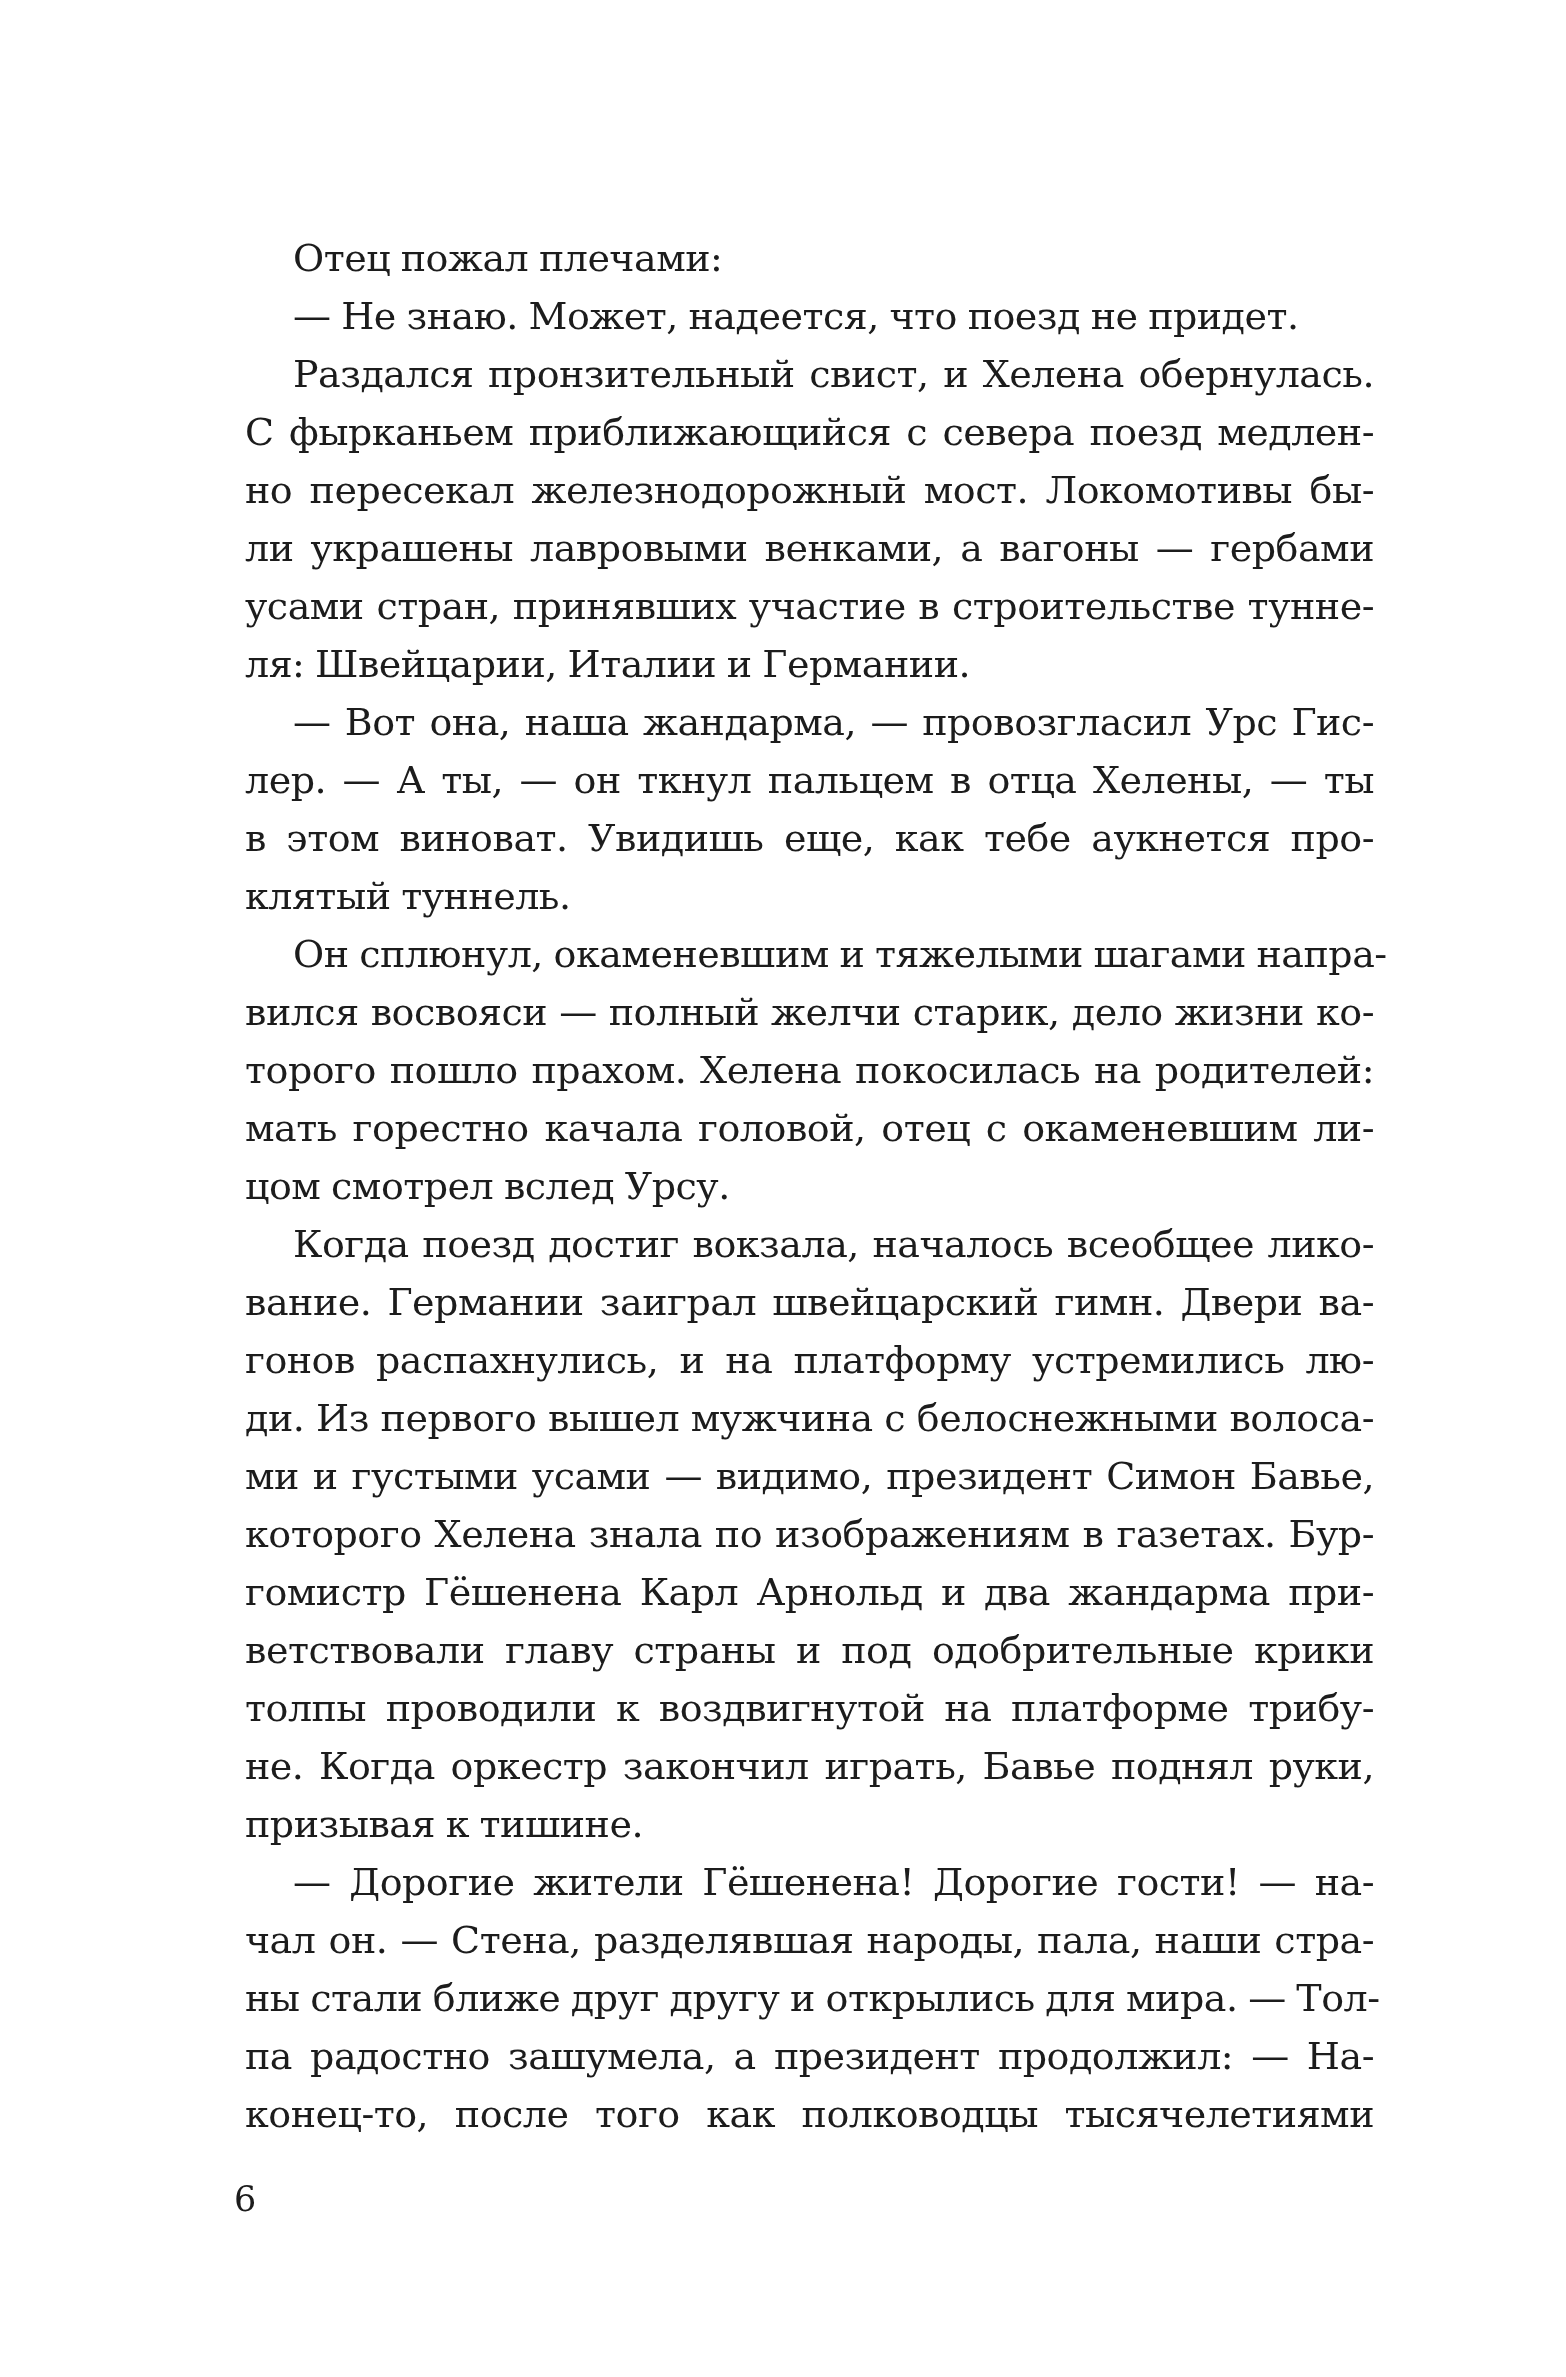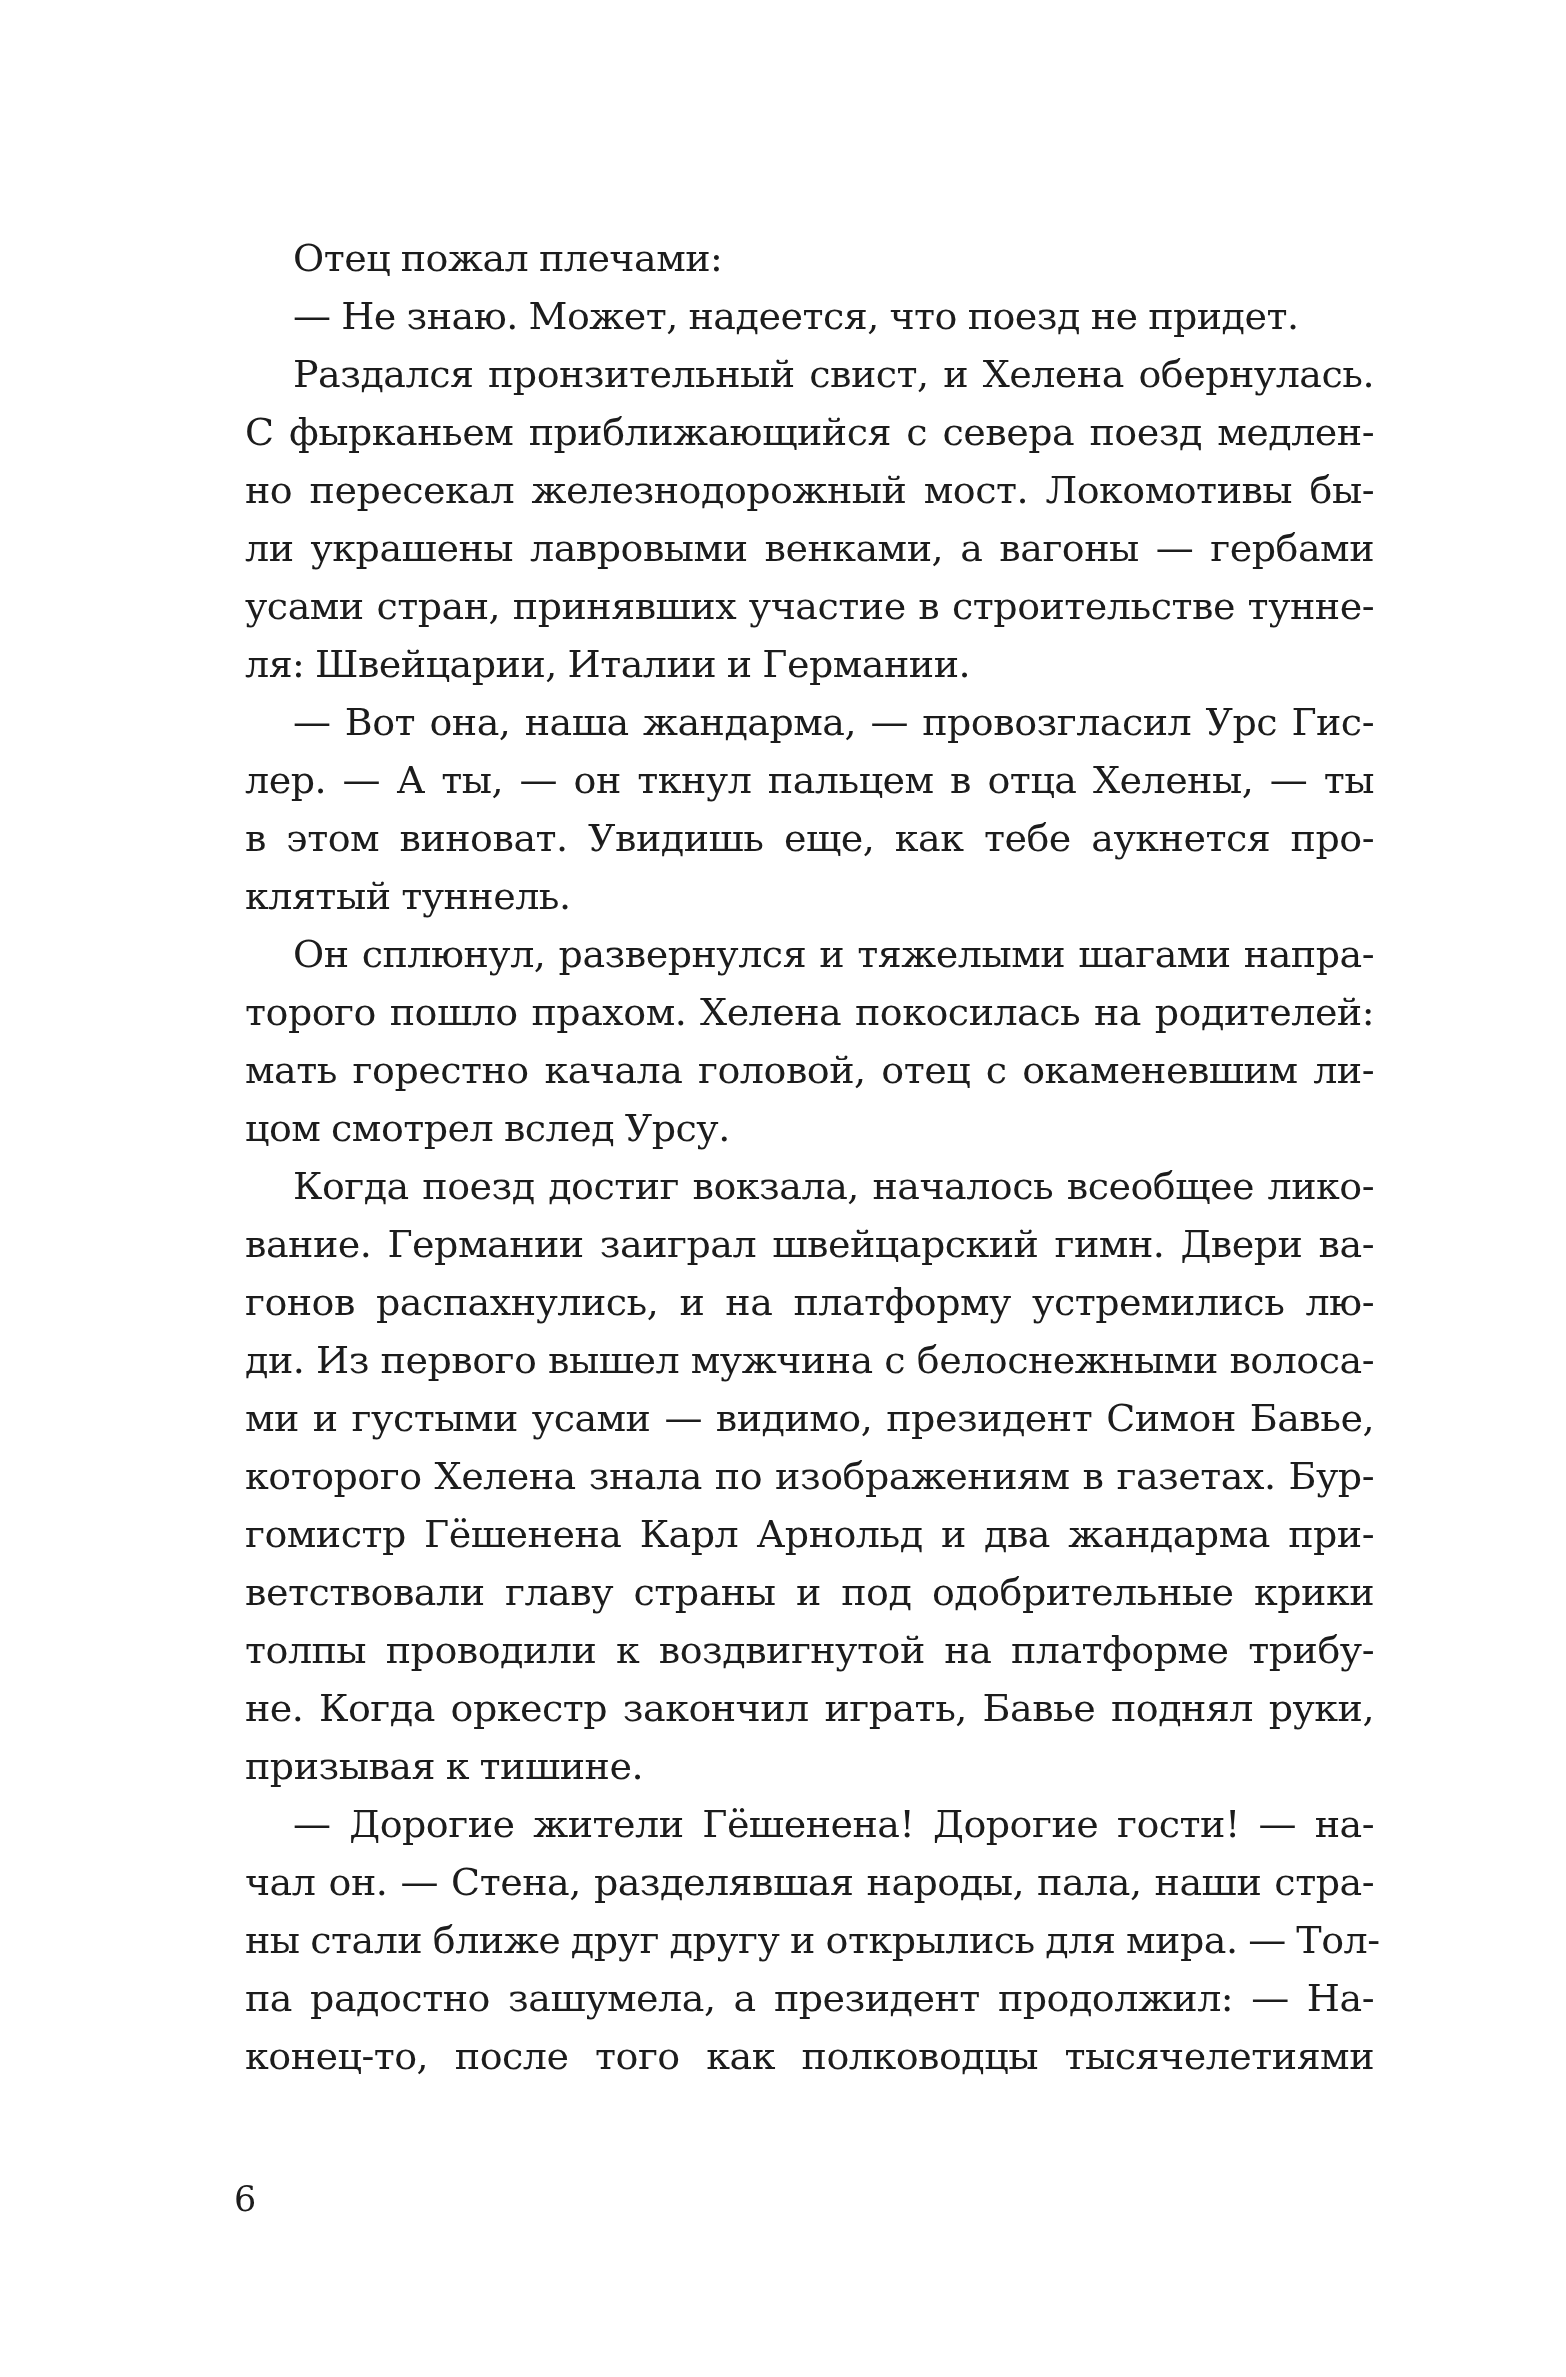--- a/index.html
+++ b/index.html
@@ -63,21 +63,22 @@
     <div class="line indent">Раздался пронзительный свист, и Хелена обернулась.</div>
     <div class="line">С фырканьем приближающийся с севера поезд медлен-</div>
     <div class="line">но пересекал железнодорожный мост. Локомотивы бы-</div>
     <div class="line">ли украшены лавровыми венками, а вагоны — гербами</div>
     <div class="line">усами стран, принявших участие в строительстве тунне-</div>
     <div class="line last">ля: Швейцарии, Италии и Германии.</div>
     <div class="line indent">— Вот она, наша жандарма, — провозгласил Урс Гис-</div>
     <div class="line">лер. — А ты, — он ткнул пальцем в отца Хелены, — ты</div>
     <div class="line">в этом виноват. Увидишь еще, как тебе аукнется про-</div>
     <div class="line last">клятый туннель.</div>
-    <div class="line indent">Он сплюнул, развернулся и тяжелыми шагами напра-</div>
+    <div class="line indent">Он сплюнул, окаменевшим и тяжелыми шагами напра-</div>
+    <div class="line">вился восвояси — полный желчи старик, дело жизни ко-</div>
     <div class="line">торого пошло прахом. Хелена покосилась на родителей:</div>
     <div class="line">мать горестно качала головой, отец с окаменевшим ли-</div>
     <div class="line last">цом смотрел вслед Урсу.</div>
     <div class="line indent">Когда поезд достиг вокзала, началось всеобщее лико-</div>
     <div class="line">вание. Германии заиграл швейцарский гимн. Двери ва-</div>
     <div class="line">гонов распахнулись, и на платформу устремились лю-</div>
     <div class="line">ди. Из первого вышел мужчина с белоснежными волоса-</div>
     <div class="line">ми и густыми усами — видимо, президент Симон Бавье,</div>
     <div class="line">которого Хелена знала по изображениям в газетах. Бур-</div>
     <div class="line">гомистр Гёшенена Карл Арнольд и два жандарма при-</div>

